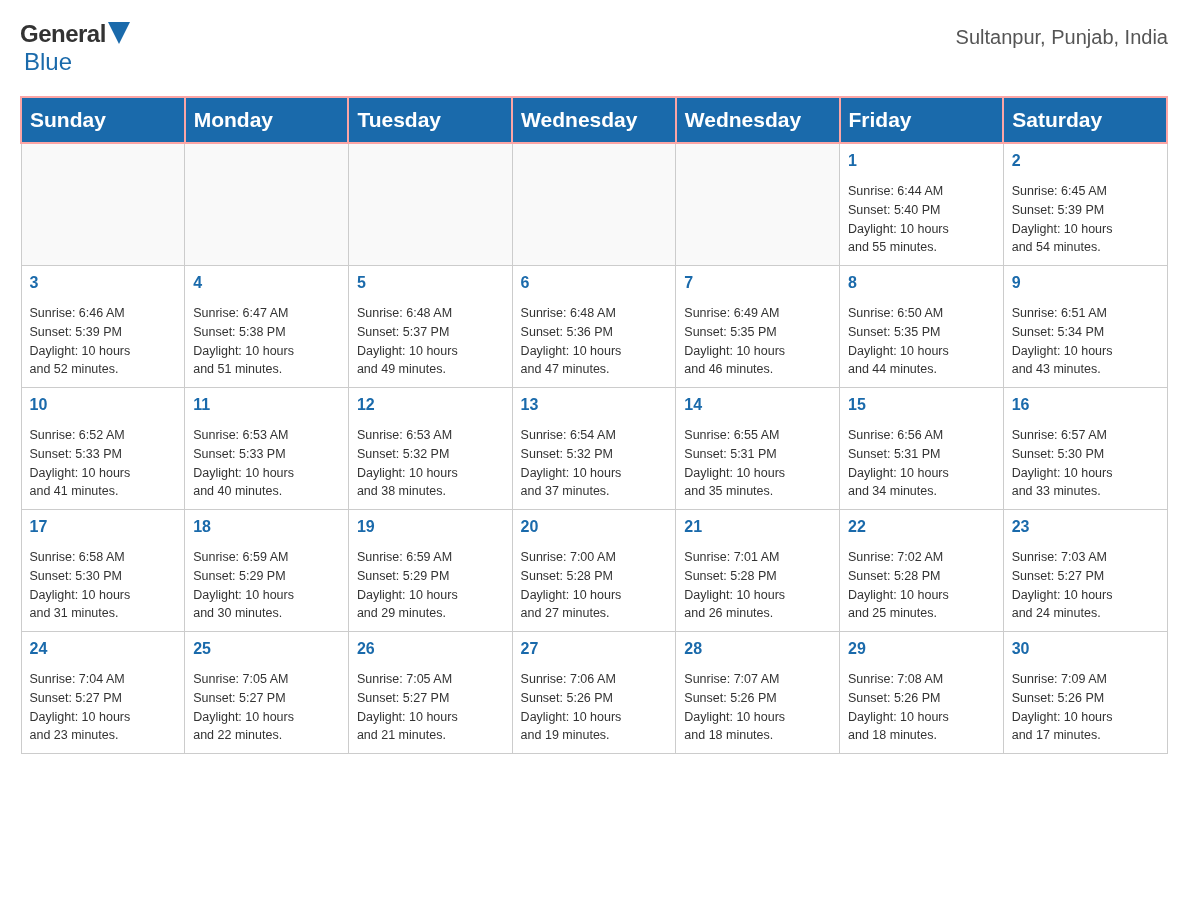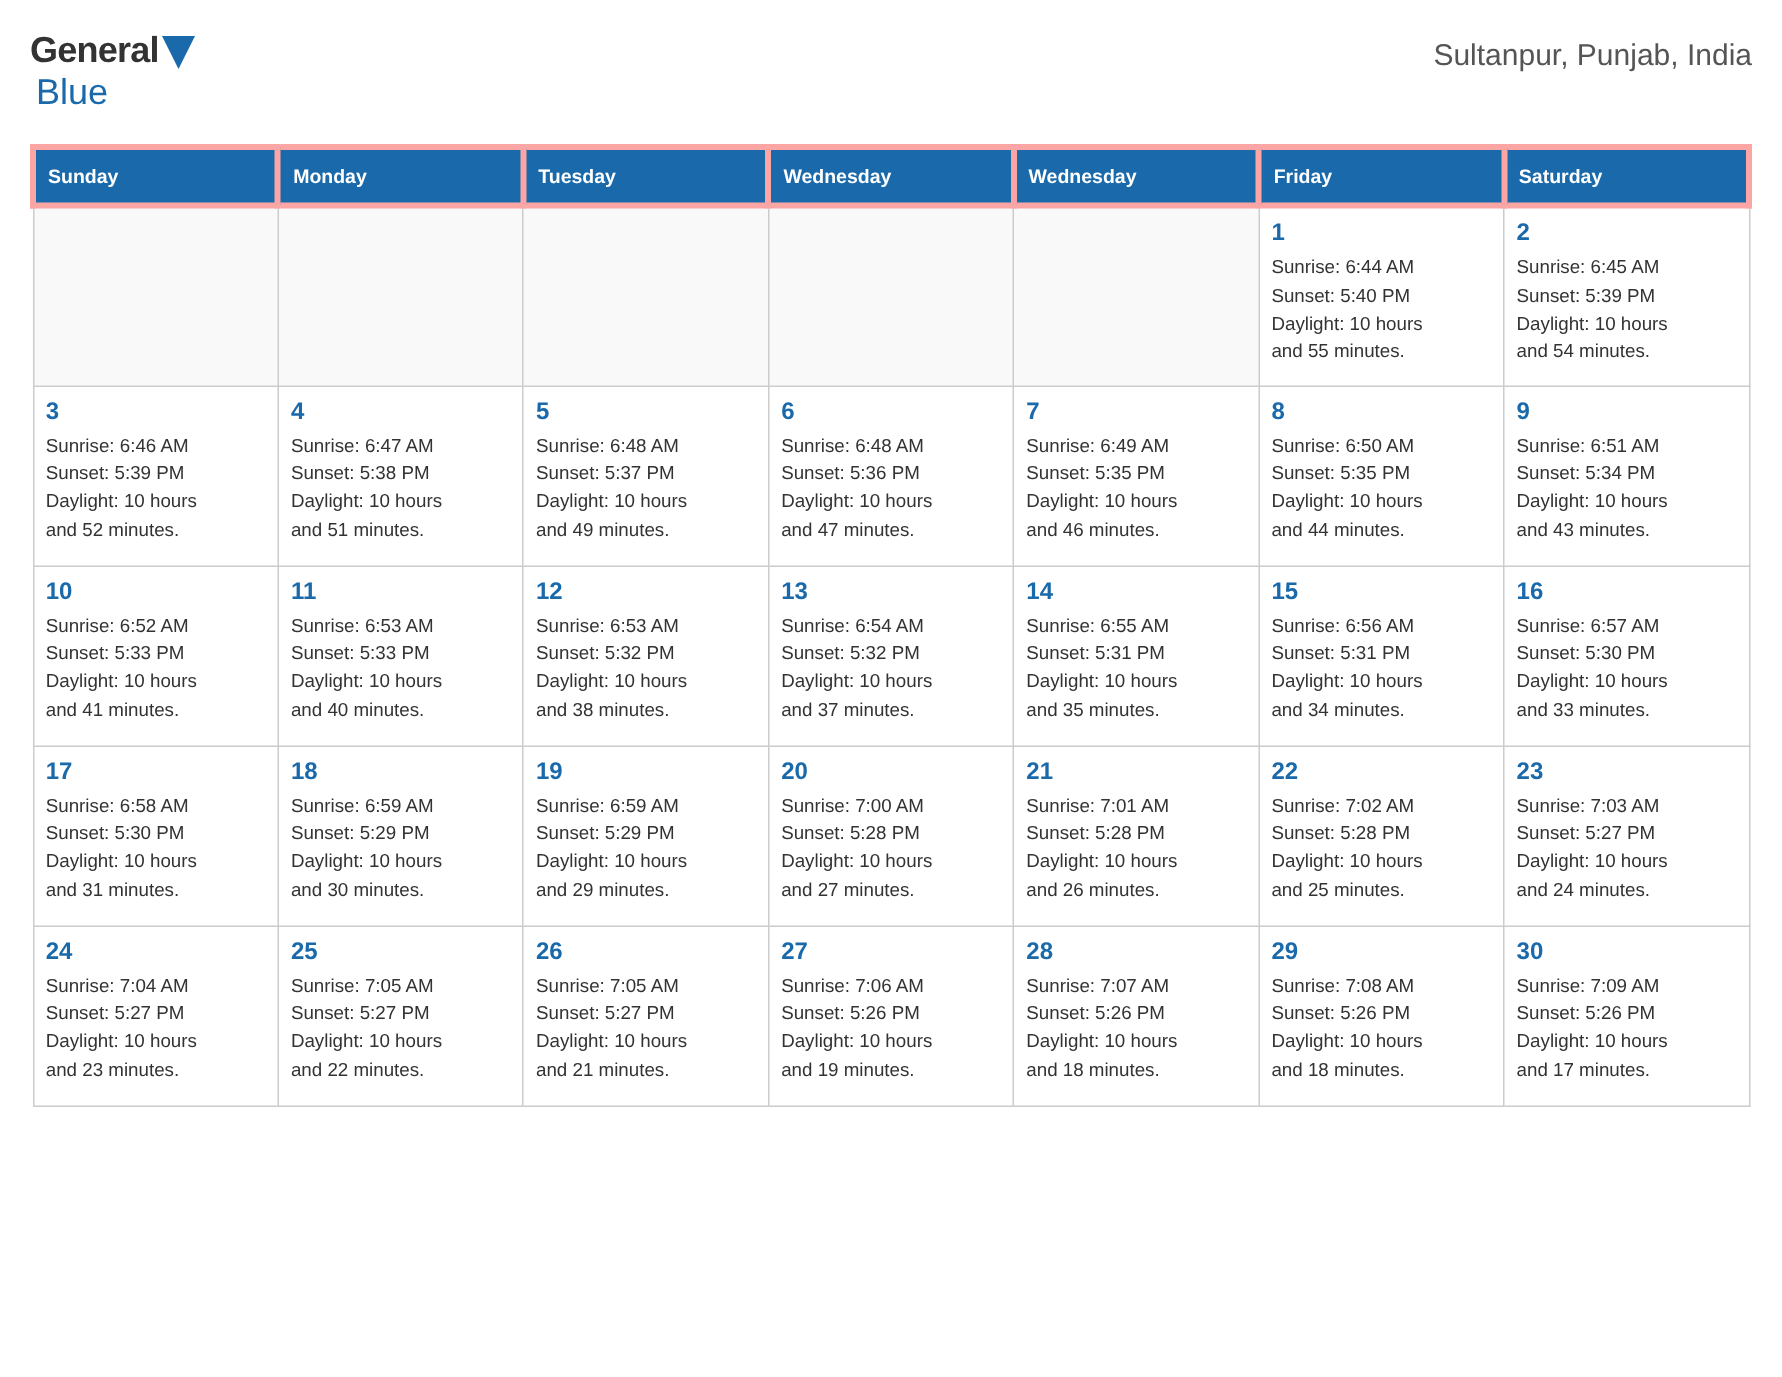--- a/index.html
+++ b/index.html
@@ -32,25 +32,25 @@
       margin-top: 6px;
     }
     .calendar-table {
       width: 100%;
       border-collapse: collapse;
       table-layout: fixed;
     }
     .calendar-table thead tr th {
       background-color: #1a6aab;
       color: #fff;
-      font-size: 13px;
+      font-size: 21px;
       font-weight: bold;
       padding: 10px 8px;
       text-align: left;
-      border: 4px solid #fca5a5;
+      border: 2px solid #fca5a5;
     }
     .calendar-table tbody tr td {
       vertical-align: top;
       padding: 8px;
       font-size: 13px;
       color: #333;
       border: 1px solid #ccc;
       min-height: 90px;
       height: 120px;
     }
@@ -58,32 +58,33 @@
       font-size: 16px;
       font-weight: bold;
       color: #1a6aab;
       display: block;
       margin-bottom: 4px;
     }
     .day-info {
       font-size: 12.5px;
       color: #333;
       line-height: 1.5;
+      margin-top: 12px;
     }
     .empty-cell {
       background: #f9f9f9;
     }
     .logo-wrapper {
       display: flex;
       flex-direction: column;
       align-items: flex-start;
     }
     .logo-line1 {
       display: flex;
-      align-items: center;
+      align-items: flex-start;
     }
     .logo-line2 {
       margin-left: 4px;
     }
   </style>
 </head>
 <body>
 
 <div class="header-area">
   <div class="logo-wrapper">

